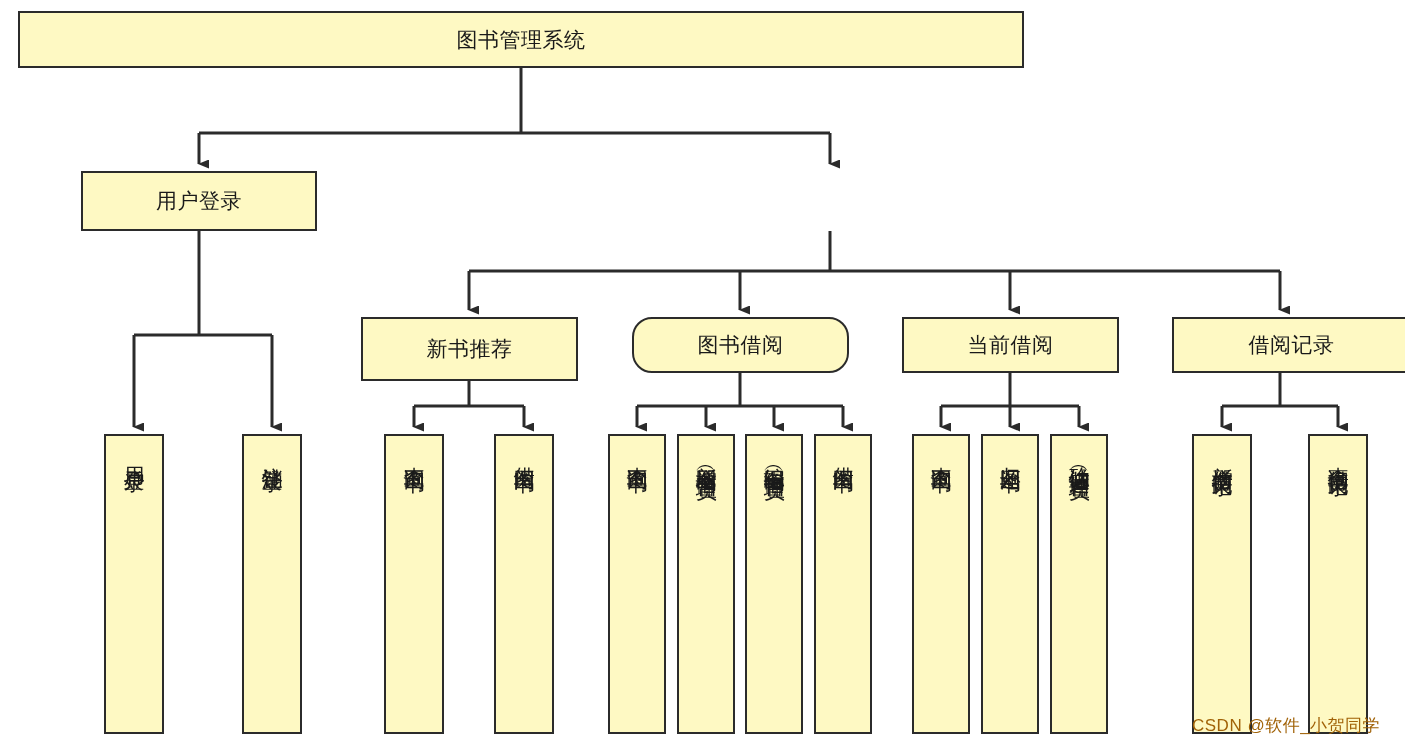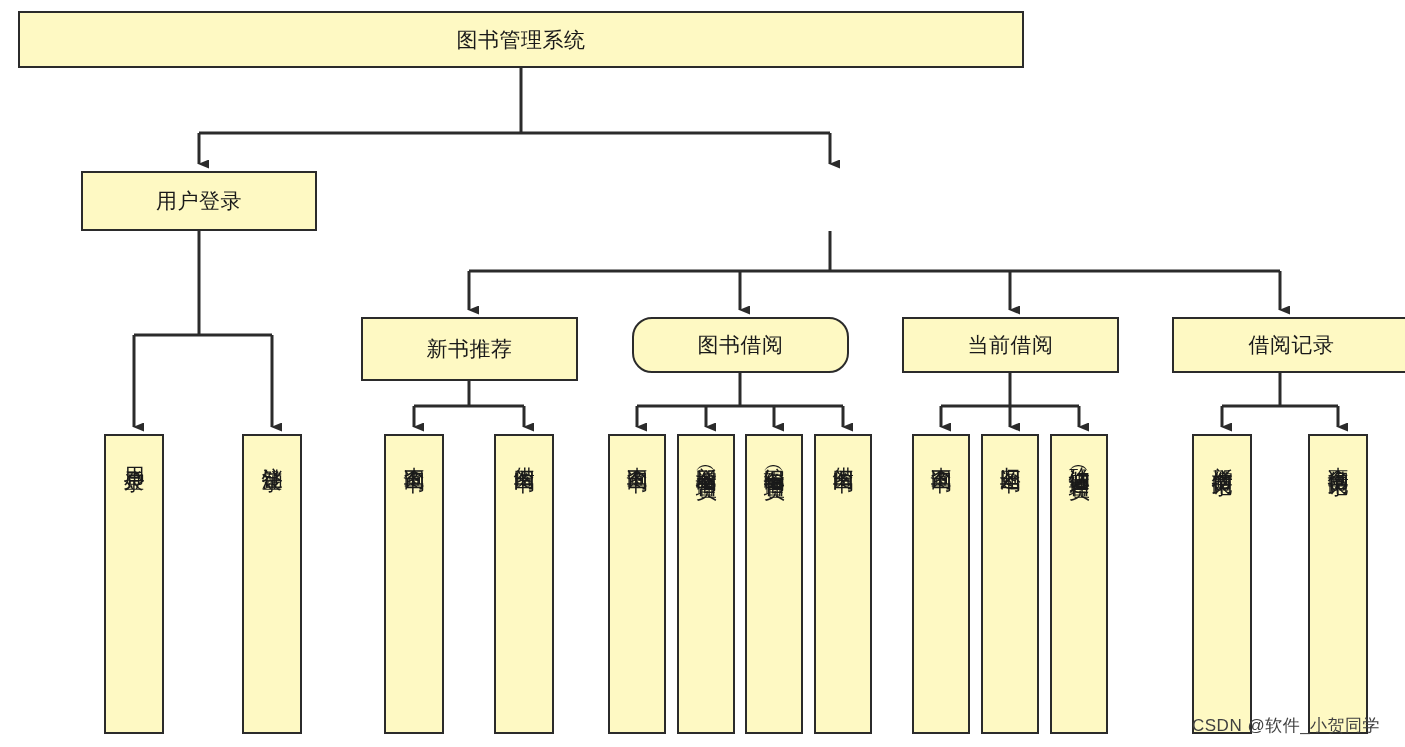--- a/index.html
+++ b/index.html
@@ -62,21 +62,21 @@
     font-size: 21px;
     line-height: 1.08;
     letter-spacing: 2px;
     white-space: nowrap;
   }
   .watermark {
     position: absolute;
     left: 1192px;
     top: 714px;
     font-size: 17px;
-    color: #404040;
+    color: #a16207;
     white-space: nowrap;
     letter-spacing: 0.5px;
   }
 </style>
 </head>
 <body>
 
 <div id="canvas">
 
   <svg id="edges" viewBox="0 0 1405 747" xmlns="http://www.w3.org/2000/svg">

